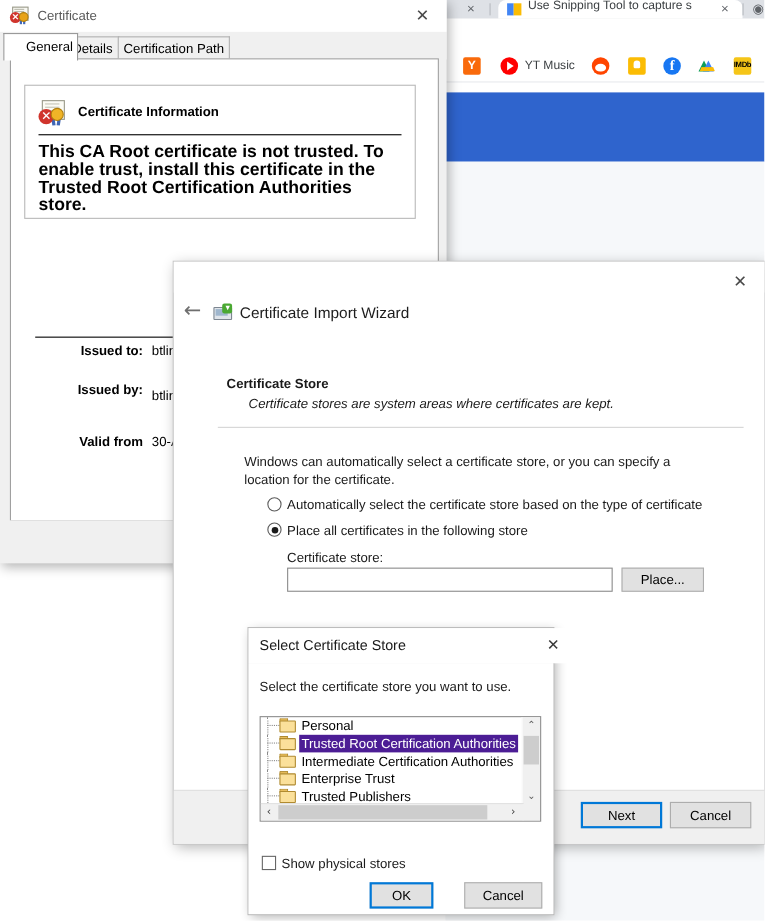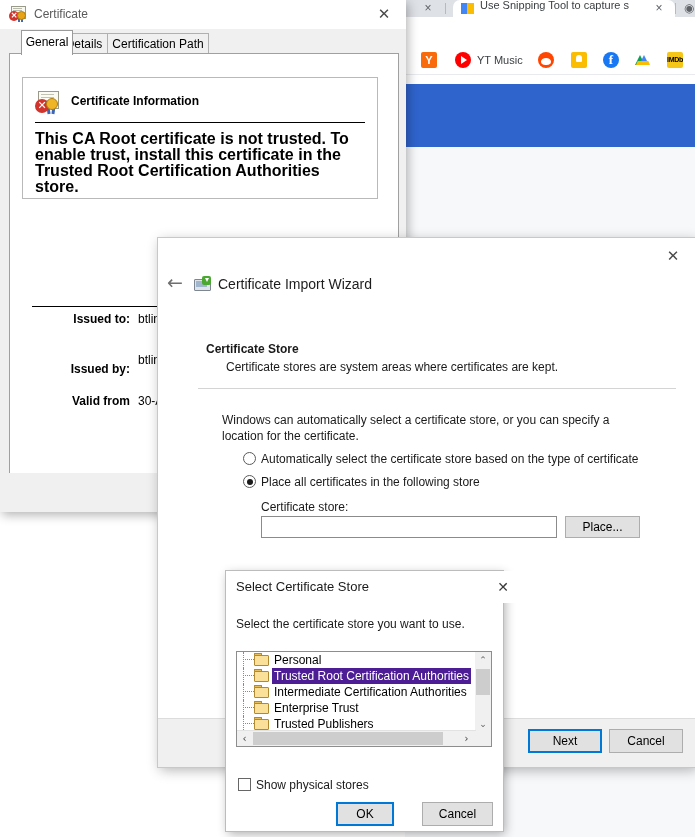--- a/index.html
+++ b/index.html
@@ -248,21 +248,21 @@
   .wiz-heading {
     position: absolute; left: 218px; top: 276px;
     font-size: 14px; color: #1d1d1d; white-space: nowrap;
   }
   .wiz-section-title {
     position: absolute; left: 206px; top: 342px;
     font-size: 12px; font-weight: bold; color: #1a1a1a;
   }
   .wiz-section-sub {
     position: absolute; left: 226px; top: 360px;
-    font-size: 12px; color: #1a1a1a;
+    font-size: 12px; color: #1a1a1a; font-style: italic;
   }
   .wiz-rule {
     position: absolute; left: 198px; top: 388px; width: 478px; height: 1px; background: #d4d4d4;
   }
   .wiz-para {
     position: absolute; left: 222px; top: 412px; width: 420px;
     font-size: 12px; color: #1a1a1a; line-height: 16px;
   }
   .radio-row { position: absolute; height: 18px; }
   .radio {
@@ -456,21 +456,21 @@
         <div class="redx">✕</div>
         <div class="rib1"></div>
           <div class="rib2"></div>
         <div class="seal"></div>
       </div>
       <div class="win-title-text" style="left:34px;">Certificate</div>
       <div class="win-close">✕</div>
     </div>
 
     <div class="tabstrip">
-      <div class="tab selected" style="left:21px; width:50px;">General</div>
+      <div class="tab selected" style="left:3px; width:50px;padding-left:16px;">General</div>
       <div class="tab" style="left:59px; width:48px;">Details</div>
       <div class="tab" style="left:107px; width:100px;">Certification Path</div>
     </div>
 
     <div class="cert-body">
       <div class="cert-inner-box">
         <div class="ci-icon">
           <div class="paper"></div>
           <div class="l" style="top:3px;"></div>
           <div class="l" style="top:6px;"></div>
@@ -483,21 +483,21 @@
         <div class="ci-title">Certificate Information</div>
         <div class="ci-rule"></div>
         <div class="ci-msg">This CA Root certificate is not trusted. To enable trust, install this certificate in the Trusted Root Certification Authorities store.</div>
       </div>
 
       <div class="cert-rule2"></div>
 
       <div class="field-label" style="left:40px; top:258px;">Issued to:</div>
       <div class="field-value" style="left:128px; top:258px;">btlink</div>
 
-      <div class="field-label" style="left:40px; top:308px;">Issued by:</div>
+      <div class="field-label" style="left:40px; top:293px;">Issued by:</div>
       <div class="field-value" style="left:128px; top:299px;">btlink</div>
 
       <div class="field-label" style="left:40px; top:340px;">Valid from</div>
       <div class="field-value" style="left:128px; top:340px;">30-Au</div>
     </div>
 
     <div class="cert-footer"></div>
   </div>
 
   <div class="win" id="import-wizard">

